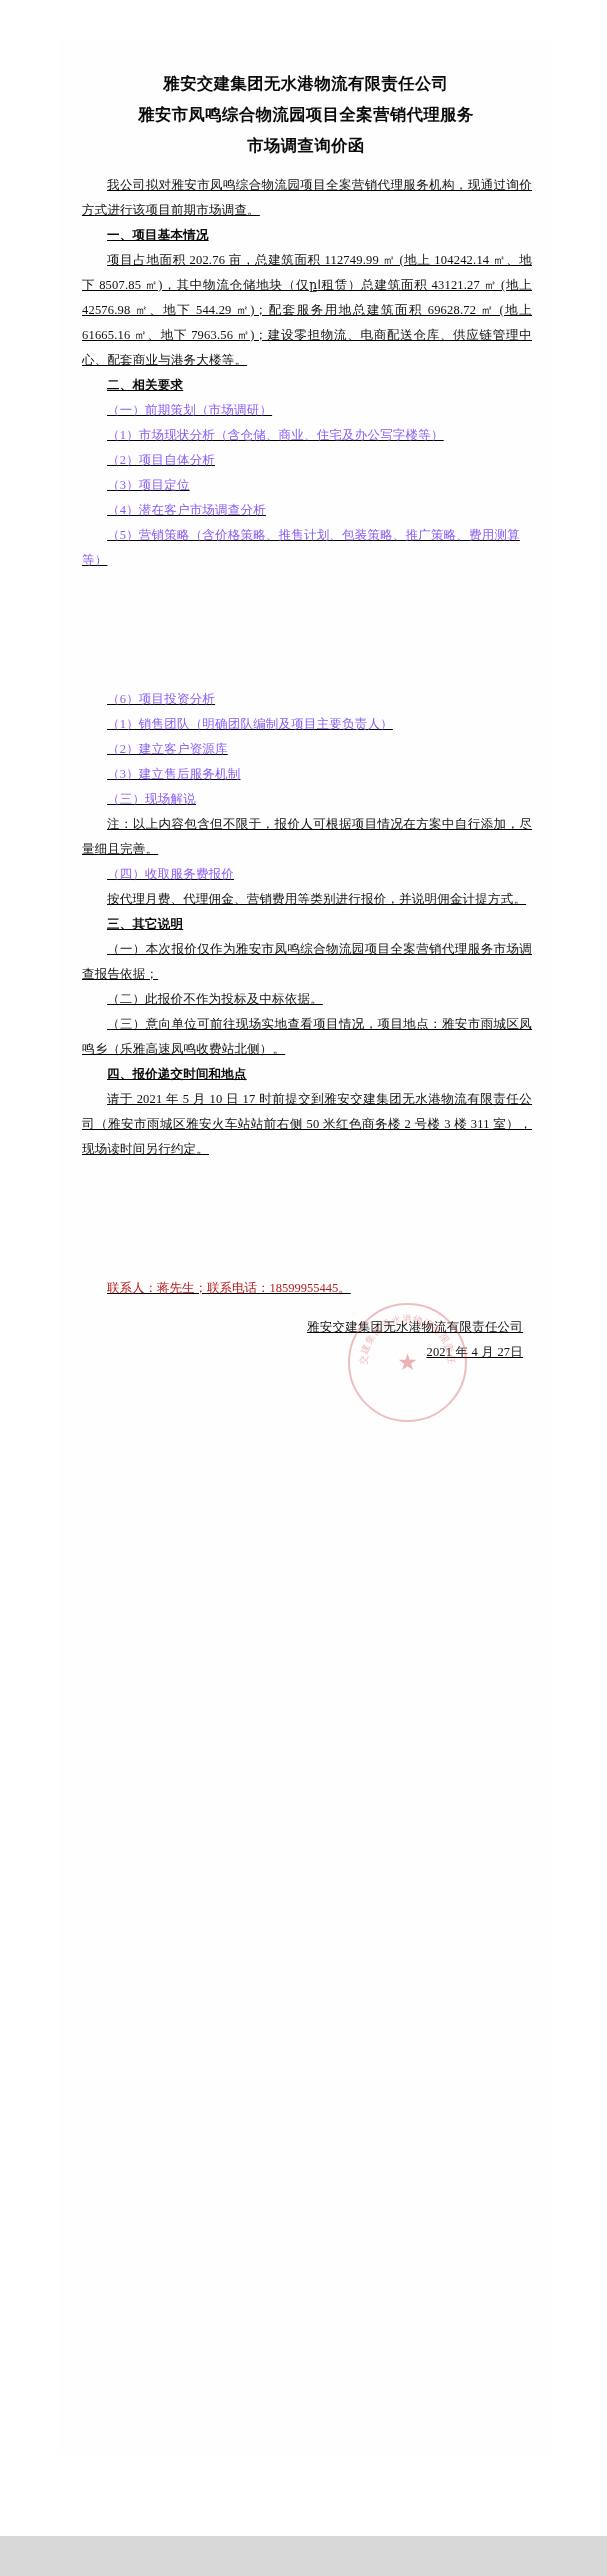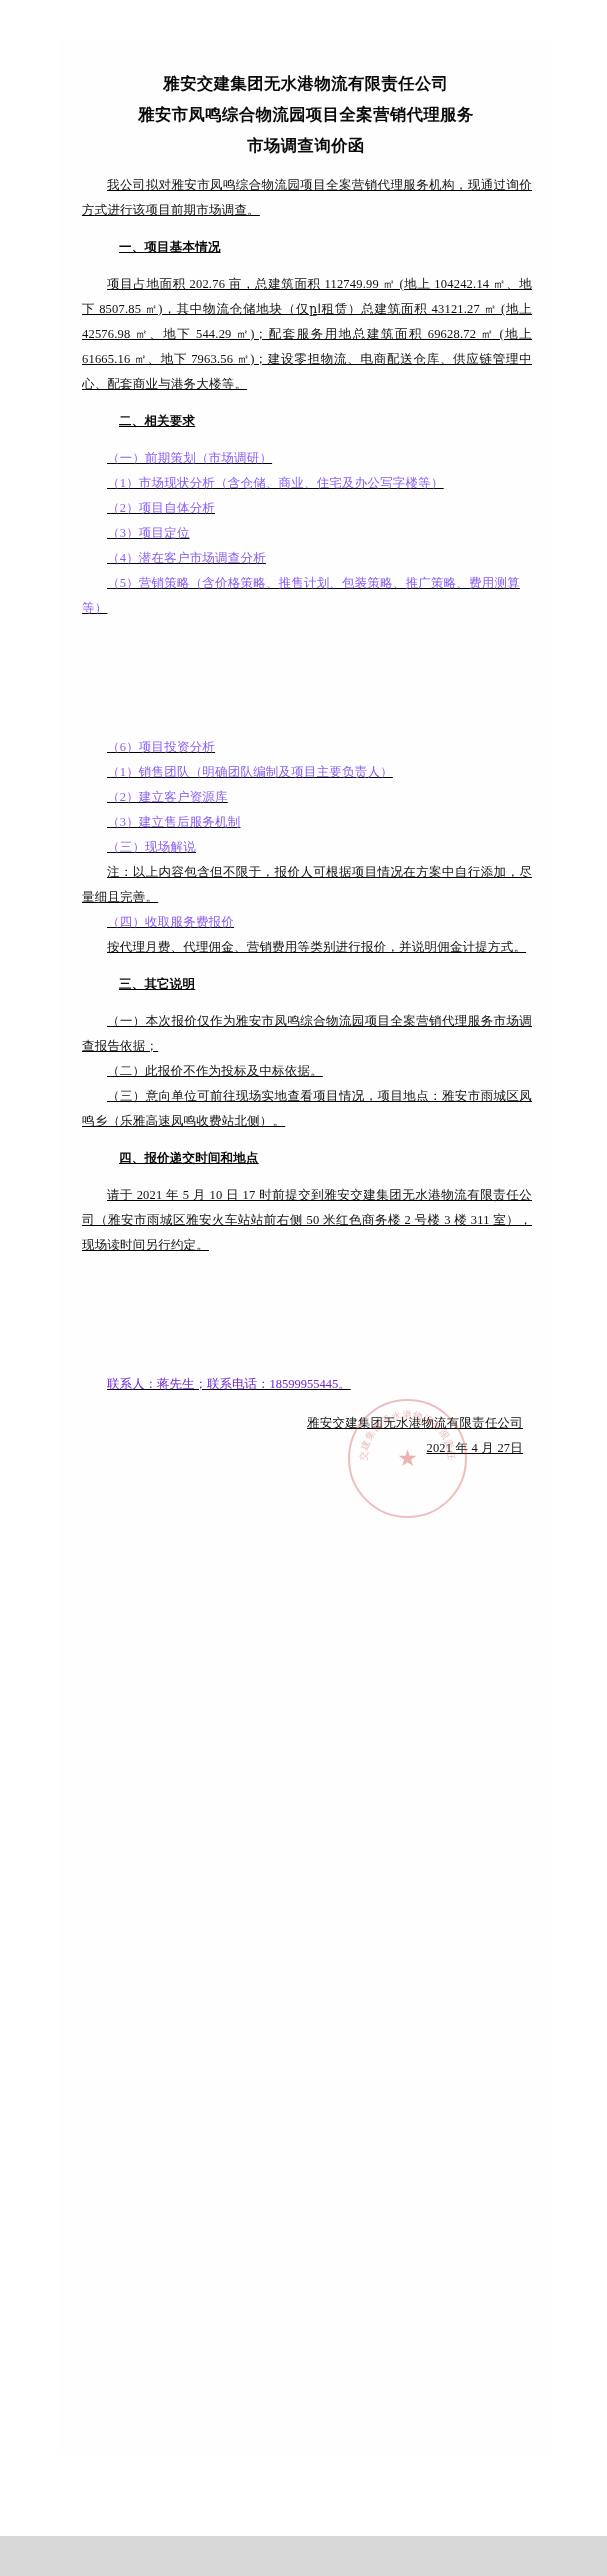--- a/index.html
+++ b/index.html
@@ -50,21 +50,21 @@
     margin: 0;
     font-size: 12.5px;
     line-height: 25px;
     color: #111111;
     text-align: justify;
     text-justify: inter-ideograph;
     text-indent: 2em;
     letter-spacing: 0.2px;
   }
   p.head {
-    margin: 12px;
+    margin: 0;
     font-size: 12.5px;
     line-height: 25px;
     color: #0a0a0a;
     font-weight: bold;
     text-indent: 2em;
     letter-spacing: 0.2px;
   }
   p.sub {
     margin: 0;
     font-size: 12.5px;
@@ -72,21 +72,21 @@
     color: #8b5cf6;
     text-indent: 2em;
     letter-spacing: 0.2px;
   }
   .gap-big { height: 114px; }
   .contact {
     margin-top: 0;
     font-size: 12.5px;
     line-height: 25px;
     text-indent: 2em;
-    color: #6d28d9;
+    color: #b91c1c;
   }
   .sign-block {
     margin-top: 13.7px;
     text-align: right;
     padding-right: 9px;
     position: relative;
   }
   .sign-line {
     font-size: 12.5px;
     line-height: 25px;

